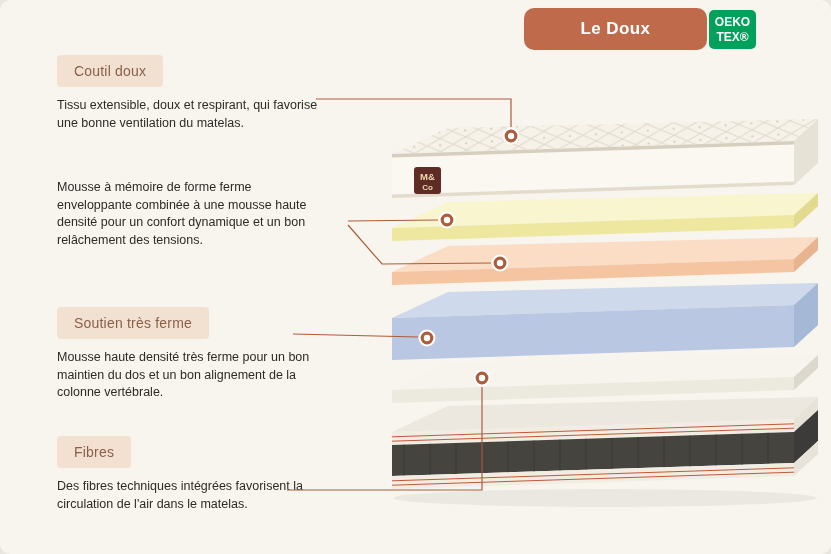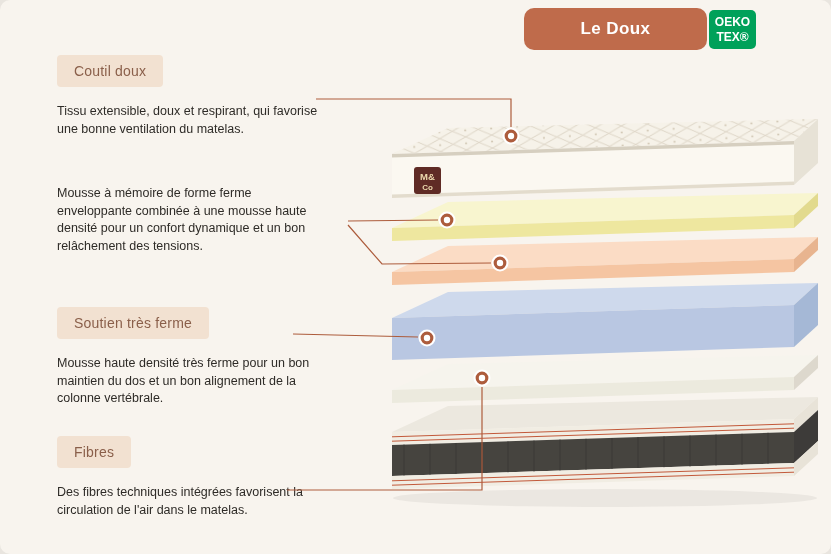--- a/index.html
+++ b/index.html
@@ -8,21 +8,21 @@
     position:relative; width:831px; height:554px;
     background:#f8f4ee; overflow:hidden; border-radius:10px;
     font-family:"Liberation Sans", sans-serif;
   }
   .callout { position:absolute; left:57px; width:268px; }
   .pill {
     display:inline-block; background:#f2e1d1; color:#8a5f4a;
     font-size:14px; padding:8px 17px; border-radius:4px; letter-spacing:.2px;
   }
   .desc {
-    margin-top:16px; width:264px; font-size:12.5px;
+    margin-top:10px; width:264px; font-size:12.5px;
     line-height:1.4; color:#2e2b27;
   }
   .title-badge {
     position:absolute; left:524px; top:8px; width:183px; height:42px;
     background:#bf6b4b; border-radius:10px;
     display:flex; align-items:center; justify-content:center;
     color:#fff; font-size:17px; font-weight:bold; letter-spacing:.4px;
   }
   .oeko {
     position:absolute; left:709px; top:10px; width:47px; height:39px;

